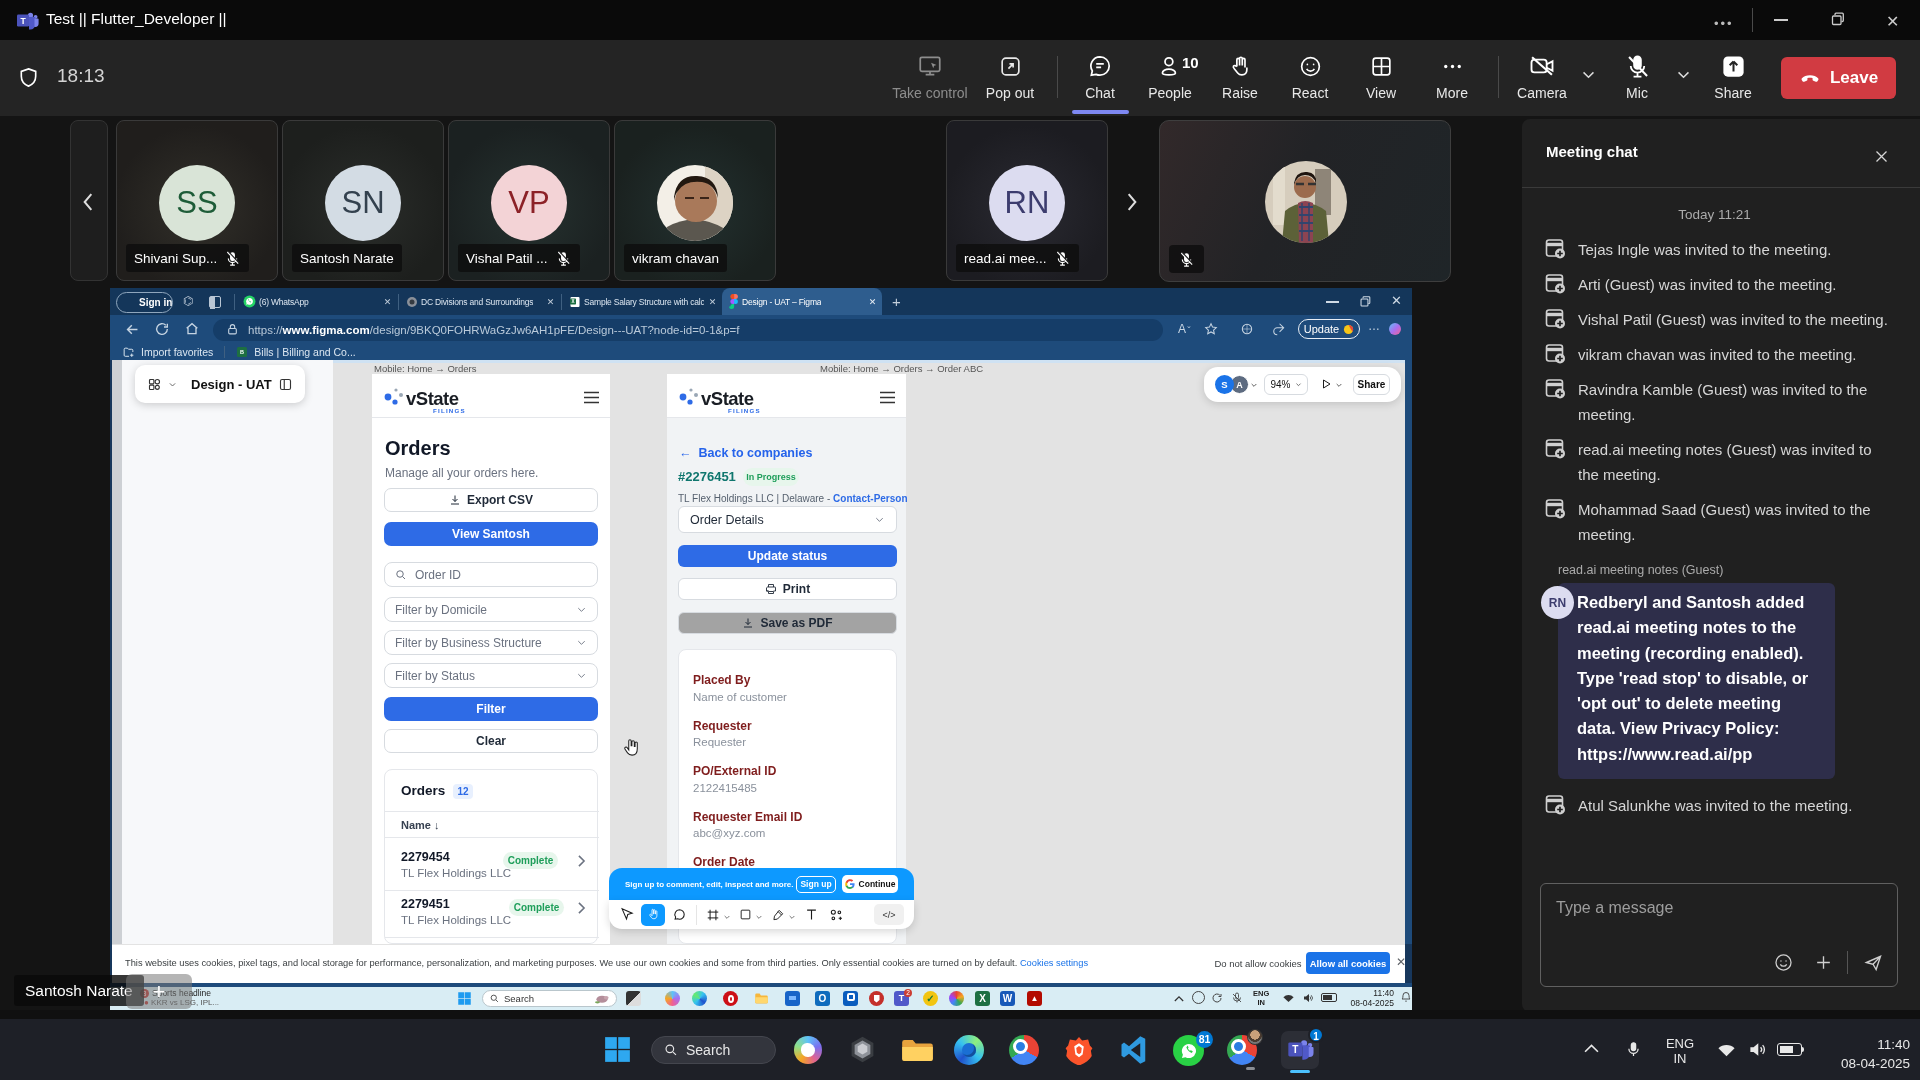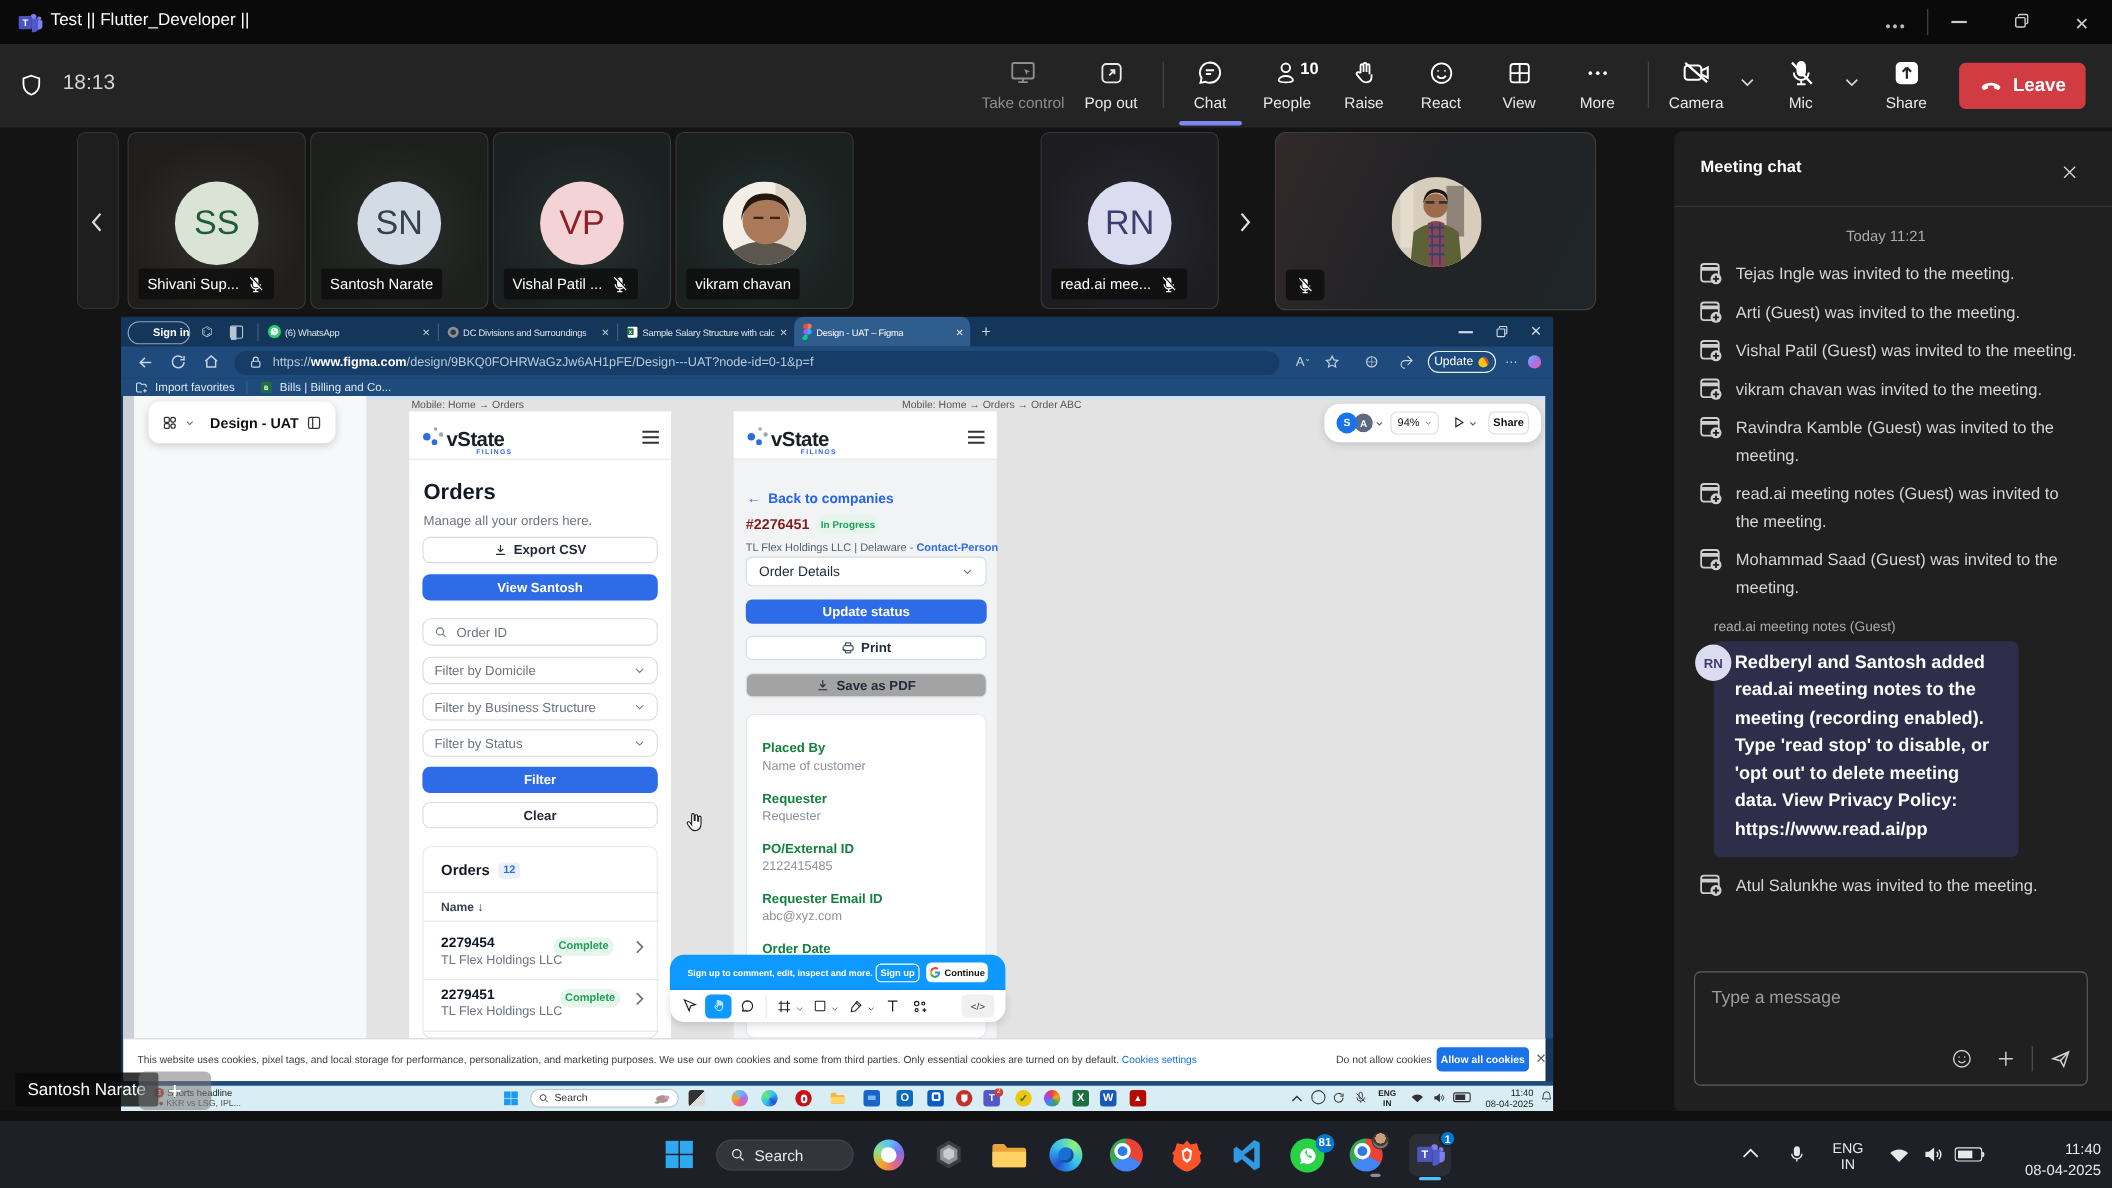--- a/index.html
+++ b/index.html
@@ -440,21 +440,21 @@
       </div>
 
       <style>
         .fbtn { position:absolute; left:12px; width:214px; height:24px; border-radius:7px; display:flex; align-items:center;
                 justify-content:center; gap:6px; font-size:12px; }
         .fwhite { background:#fff; border:1px solid #d7dbe0; color:#1f2937; }
         .fblue  { background:#2e6be6; color:#fff; font-weight:bold; }
         .finput { position:absolute; left:12px; width:214px; height:25px; border-radius:8px; background:#fff; border:1px solid #d7dbe0;
                   display:flex; align-items:center; padding:0 10px; font-size:12px; color:#6b7280; }
         .fchev { margin-left:auto; } 
-        .flabel { font-weight:bold; color:#15803d; font-size:12px;text-align:center; }
+        .flabel { font-weight:bold; color:#7f1d1d; font-size:12px;text-align:center; }
         .fgray  { color:#8a919c; font-size:11.5px; }
       </style>
 
       <div class="abs" style="left:262px;top:3px;font-size:9.5px;color:#555;">Mobile: Home → Orders</div>
       <div class="abs" style="left:708px;top:3px;font-size:9.5px;color:#555;">Mobile: Home → Orders → Order ABC</div>
 
       <div class="abs" style="left:260px;top:14px;width:238px;height:570px;background:#fff;">
         <svg class="abs" style="left:11px;top:11px;" width="90" height="28" viewBox="0 0 90 28">
           <circle cx="5" cy="12" r="3.4" fill="#2e6be6"></circle>
             <circle cx="12" cy="17" r="2.6" fill="#2e6be6"></circle>
@@ -535,21 +535,21 @@
             <circle cx="13" cy="5" r="1.6" fill="#9aa7b5"></circle>
           <text x="23" y="20" font-size="18.5" font-weight="bold" fill="#191d24" letter-spacing="-0.5">vState</text>
           <text x="50" y="27.5" font-size="6.2" font-weight="bold" fill="#2e6be6" letter-spacing="1.2">FILINGS</text>
         </svg>
         <svg class="abs" style="left:212px;top:17px;" width="17" height="13" viewBox="0 0 17 13" stroke="#333" stroke-width="1.6">
             <path d="M1 1.5h15M1 6.5h15M1 11.5h15"></path>
           </svg>
         <div class="abs" style="left:0;top:43px;width:239px;height:1px;background:#e5e7eb;"></div>
 
         <div class="abs" style="left:12px;top:72px;font-size:12.5px;font-weight:bold;color:#2563eb;">← &nbsp;Back to companies</div>
-        <div class="abs" style="left:11px;top:95px;font-size:13px;font-weight:bold;color:#7f1d1d;">#2276451</div>
+        <div class="abs" style="left:11px;top:95px;font-size:13px;font-weight:bold;color:#0f766e;">#2276451</div>
         <div class="abs" style="left:76px;top:94px;width:56px;height:18px;background:#e7f6ec;border-radius:9px;text-align:center;font-size:9px;color:#1e9e5a;font-weight:bold;line-height:18px;white-space:nowrap;">In Progress</div>
         <div class="abs" style="left:11px;top:119px;font-size:10px;color:#55606e;white-space:nowrap;">TL Flex Holdings LLC | Delaware - <span style="color:#2e6be6;font-weight:bold;">Contact-Person</span></div>
 
         <div class="abs" style="left:11px;top:132px;width:219px;height:27px;background:#fff;border:1px solid #d7dbe0;border-radius:6px;display:flex;align-items:center;padding:0 11px;font-size:12.5px;color:#1f2937;">Order Details
           <svg style="margin-left:auto;" width="11" height="11" viewBox="0 0 24 24" fill="none" stroke="#6b7280" stroke-width="2">
               <path d="M5 9l7 7 7-7"></path>
             </svg></div>
         <div class="abs" style="left:11px;top:171px;width:219px;height:22px;background:#2e6be6;border-radius:6px;color:#fff;font-size:12px;font-weight:bold;display:flex;align-items:center;justify-content:center;">Update status</div>
         <div class="abs" style="left:11px;top:204px;width:219px;height:22px;background:#fff;border:1px solid #d7dbe0;border-radius:6px;color:#1f2937;font-size:12px;display:flex;align-items:center;justify-content:center;gap:6px;">
           <svg width="12" height="12" viewBox="0 0 24 24" fill="none" stroke="#1f2937" stroke-width="1.8">

